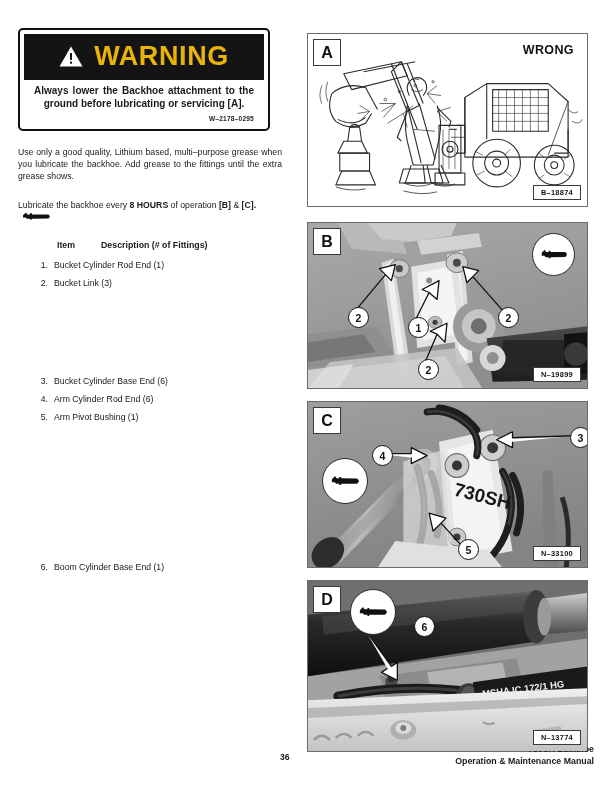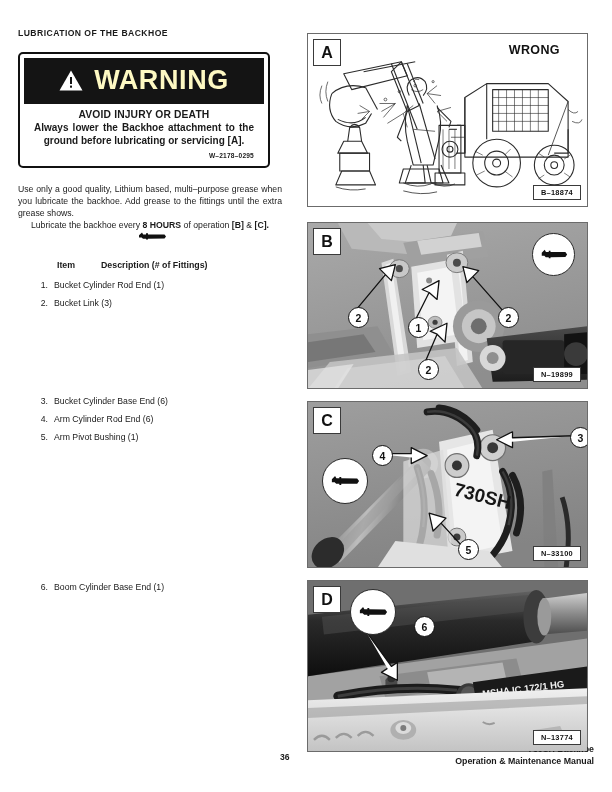--- a/index.html
+++ b/index.html
@@ -51,21 +51,21 @@
     gap: 11px;
   }
   .warn-triangle {
     width: 24px;
     height: 21px;
     position: relative;
     flex: none;
   }
   .warn-triangle svg { display: block; }
   .warning-word {
-    color: #fef9c3;
+    color: #eab308;
     font-size: 27px;
     font-weight: bold;
     letter-spacing: 0.6px;
     line-height: 1;
   }
   .warning-body {
     padding: 5px 8px 3px 8px;
     text-align: center;
   }
   .warn-headline {
@@ -92,21 +92,22 @@
   }
 
   
   .para {
     font-size: 8.7px;
     line-height: 1.36;
     text-align: justify;
     margin: 0;
   }
   .para-2 {
-    text-align: center;
+    margin-top: 17px;
+    text-align: left;
   }
   .para b { font-weight: bold; }
 
   .inline-gun {
     display: inline-block;
     vertical-align: -1px;
     margin-left: 3px;
   }
 
   
@@ -165,21 +166,21 @@
     border: 1px solid #3a3a3a;
     font-size: 7.4px;
     font-weight: bold;
     letter-spacing: 0.3px;
     padding: 2px 7px;
     z-index: 20;
     color: #111;
   }
   .wrong-label {
     position: absolute;
-    right: 27px;
+    right: 13px;
     top: 9px;
     font-size: 12.5px;
     font-weight: bold;
     letter-spacing: 0.4px;
     z-index: 20;
     color: #111;
   }
 
   .gun-badge {
     position: absolute;
@@ -233,35 +234,33 @@
     font-size: 8.8px;
     font-weight: bold;
     line-height: 1.32;
   }
 </style>
 </head>
 <body>
 
 <div class="left-col">
 
-  <h1 class="page-title">LUBRICATION OF THE BACKHOE</h1>
 
   <div class="warning-decal">
     <div class="warning-band">
       <span class="warn-triangle">
         <svg viewBox="0 0 24 21" width="24" height="21">
           <path d="M12 0.5 L23.5 20.5 L0.5 20.5 Z" fill="#ffffff"></path>
           <rect x="11" y="7" width="2" height="7" fill="#141414"></rect>
           <rect x="11" y="15.6" width="2" height="2.1" fill="#141414"></rect>
         </svg>
       </span>
       <span class="warning-word">WARNING</span>
     </div>
     <div class="warning-body">
-      <div class="warn-headline">AVOID INJURY OR DEATH</div>
       <div class="warn-text">Always lower the Backhoe attachment to the ground before lubricating or servicing [A].</div>
       <div class="warn-code">W–2178–0295</div>
     </div>
   </div>
 
   <p class="para">Use only a good quality, Lithium based, multi–purpose grease when you lubricate the backhoe. Add grease to the fittings until the extra grease shows.</p>
 
   <p class="para para-2"><span>Lubricate the backhoe every </span><b>8 HOURS</b><span> of operation </span><b>[B]</b><span> &amp; </span><b>[C].</b><span class="inline-gun"><svg viewBox="0 0 30 10" width="30" height="10">
           <path d="M2 3.2 L5 0.4 L6.2 2.4 L9 2.4 L9 1.2 L11 1.2 L11 2.4 L27.5 2.6 L29 4.6 L27.5 6.6 L11 6.8 L11 7.6 L9 7.6 L9 6.8 L6 6.8 L4.6 5.4 L2 5.4 Z" fill="#111"></path>
         </svg></span></p>

